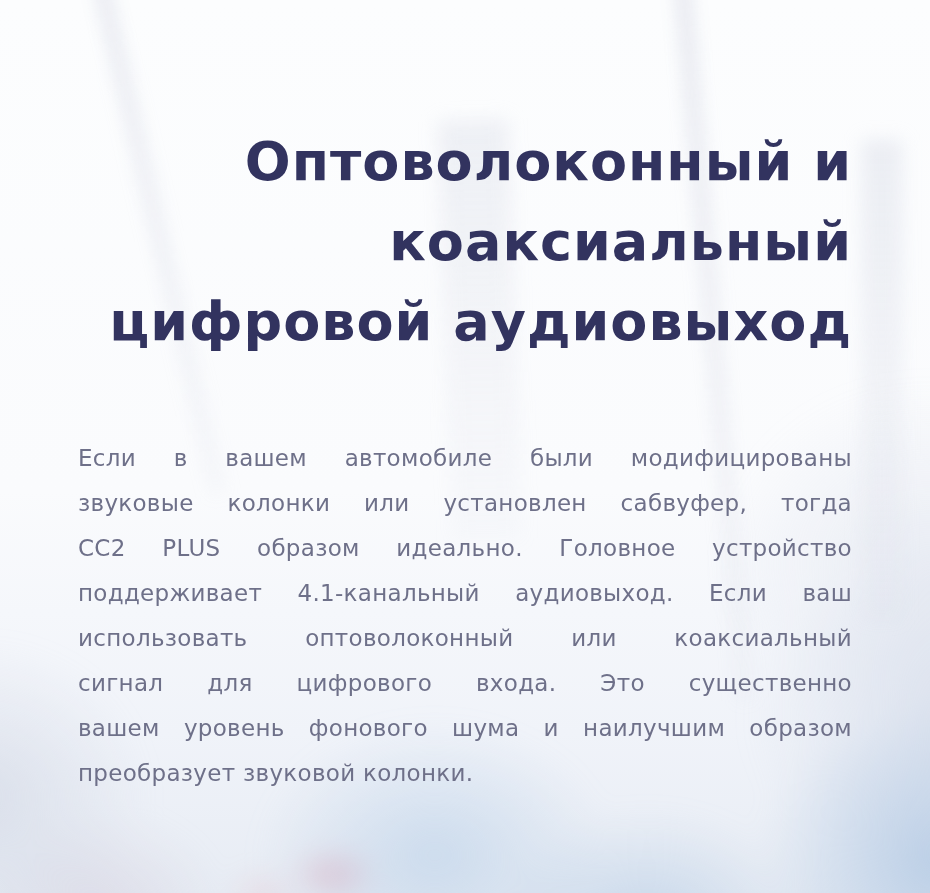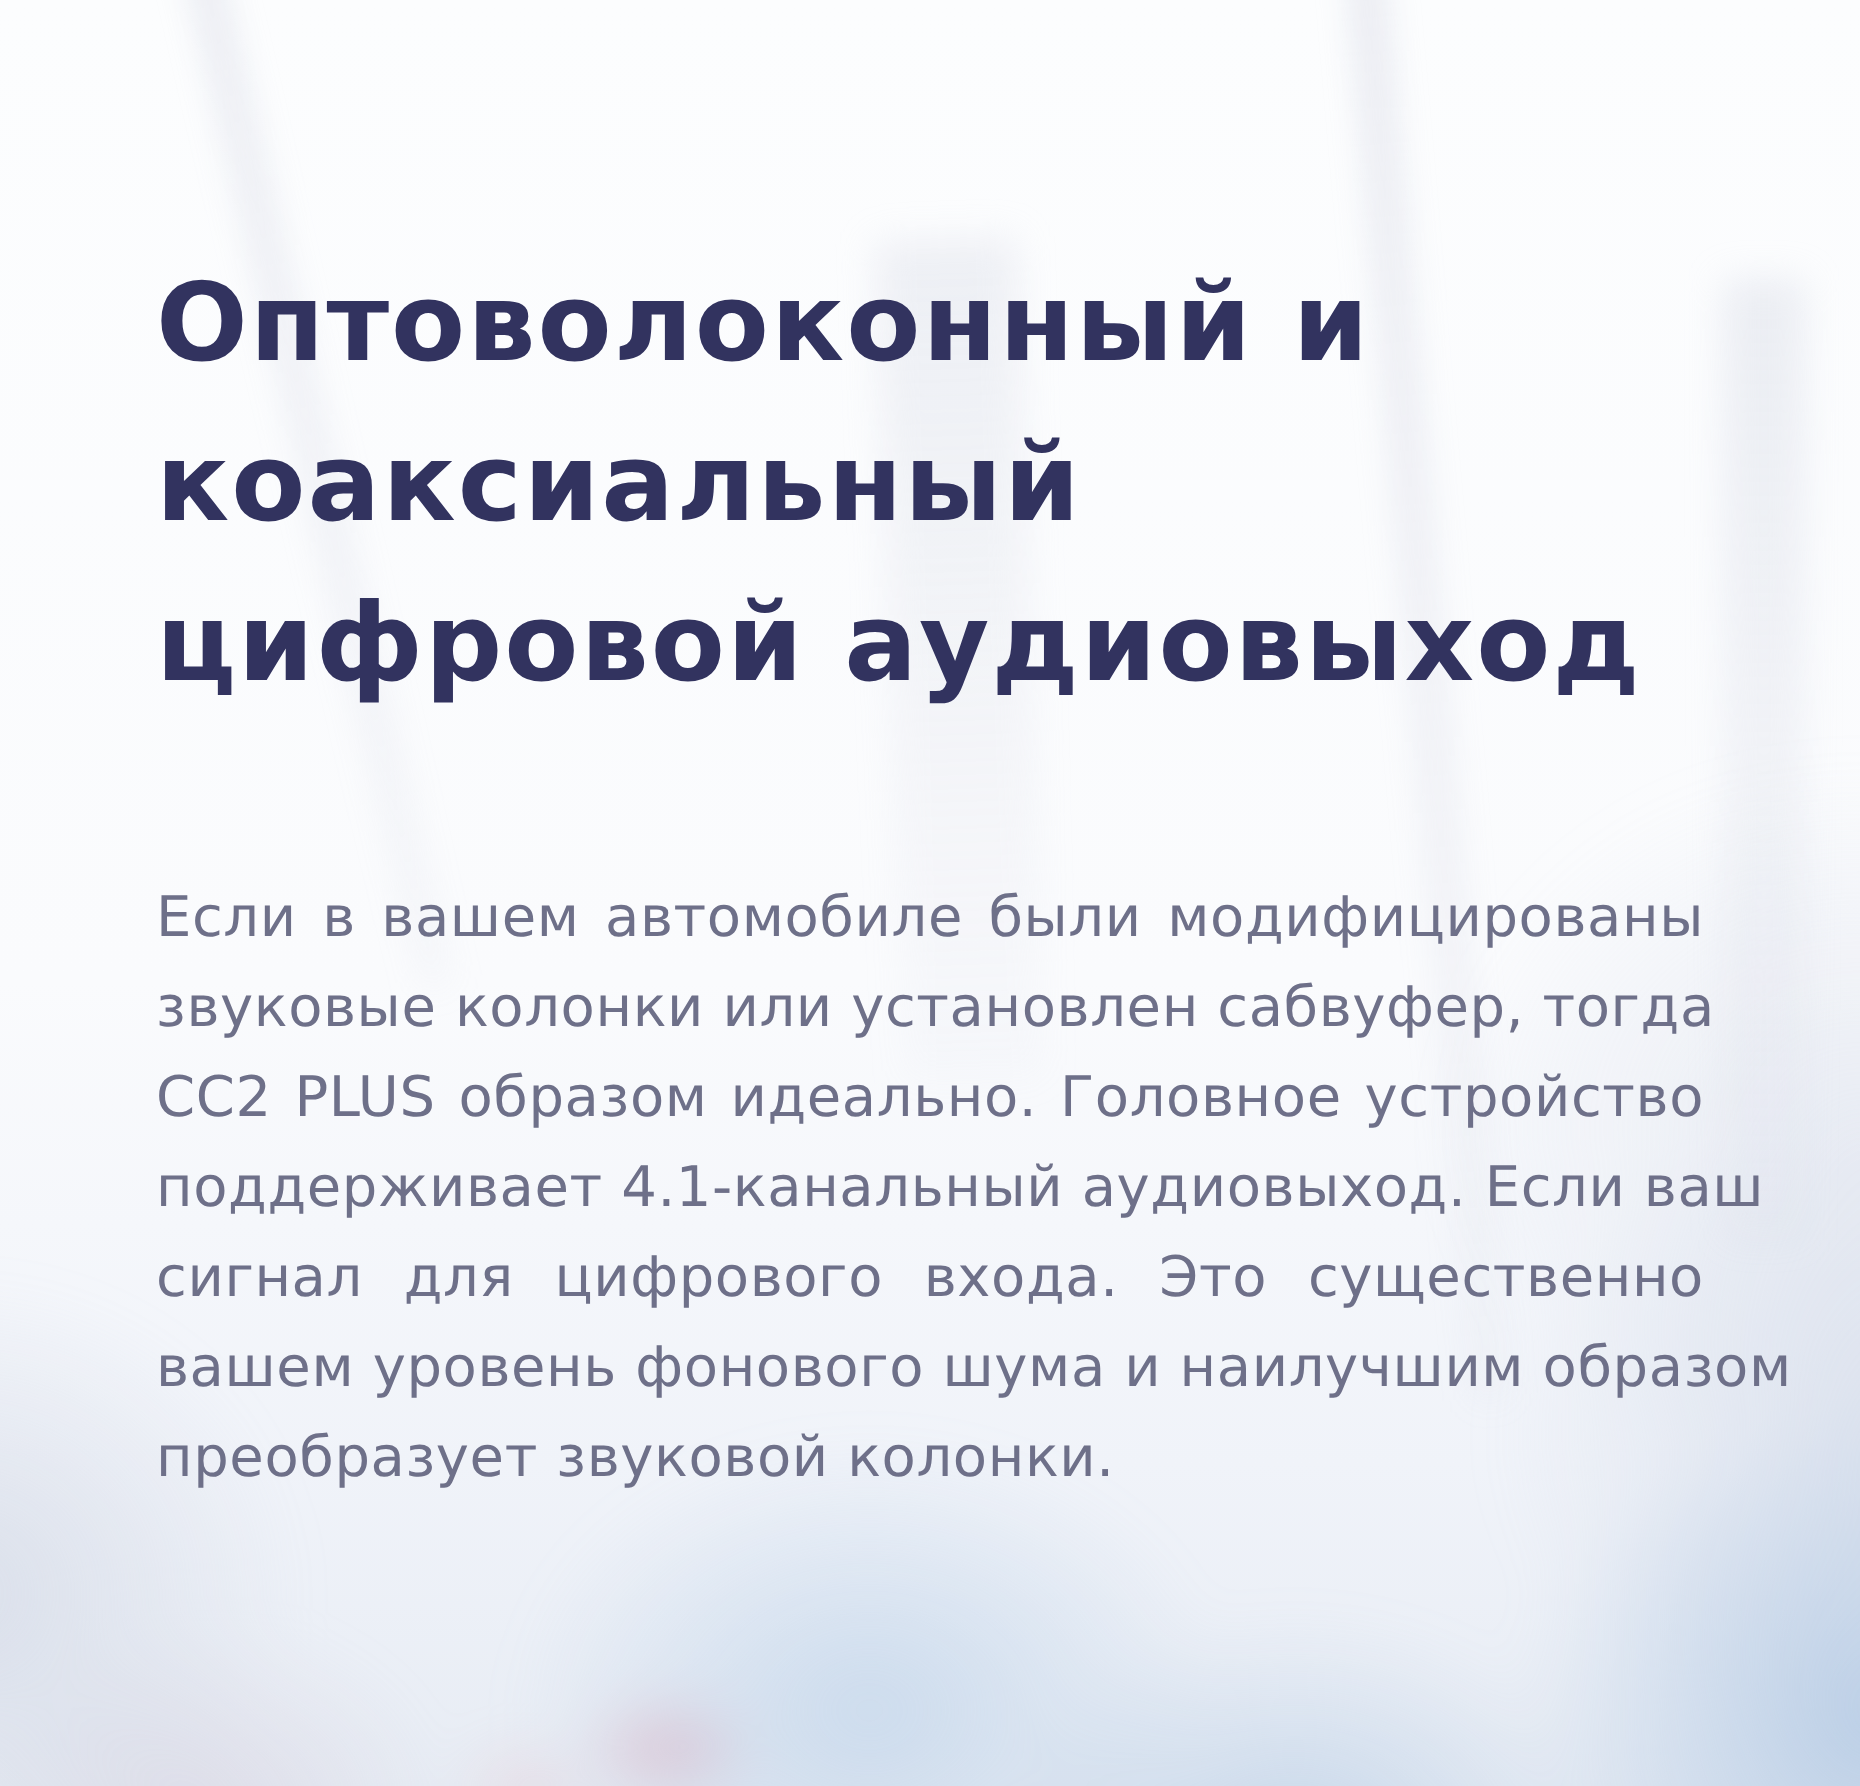--- a/index.html
+++ b/index.html
@@ -45,35 +45,35 @@
               background: linear-gradient(180deg, rgba(205, 209, 224, 0.30), rgba(205, 209, 224, 0.06)); }
   .streak-d { left: 862px; top: 140px; width: 40px; height: 480px;
               background: linear-gradient(180deg, rgba(205, 210, 224, 0.35), rgba(205, 210, 224, 0.08)); }
   
   .content {
     position: relative;
     padding: 0 78px;
   }
   .heading {
     margin-top: 122px;
-    text-align: left;
+    text-align: right;
   }
   .heading-line {
     font-size: 54px;
     font-weight: 700;
     line-height: 80px;
     letter-spacing: 1px;
     color: #32335f;
     white-space: nowrap;
   }
   .body-text {
     margin-top: 74px;
   }
   .body-line {
-    font-size: 28px;
+    font-size: 23px;
     line-height: 45px;
     letter-spacing: 0.3px;
     color: #6e7089;
     text-align: justify;
     text-align-last: justify;
     white-space: nowrap;
   }
   .body-line.last {
     text-align-last: left;
   }
@@ -95,19 +95,20 @@
       <div class="heading-line">Оптоволоконный и</div>
       <div class="heading-line">коаксиальный</div>
       <div class="heading-line">цифровой аудиовыход</div>
     </div>
 
     <div class="body-text">
       <div class="body-line">Если в вашем автомобиле были модифицированы</div>
       <div class="body-line">звуковые колонки или установлен сабвуфер, тогда</div>
       <div class="body-line">CC2 PLUS образом идеально. Головное устройство</div>
       <div class="body-line">поддерживает 4.1-канальный аудиовыход. Если ваш</div>
+      <div class="body-line">использовать оптоволоконный или коаксиальный</div>
       <div class="body-line">сигнал для цифрового входа. Это существенно</div>
       <div class="body-line">вашем уровень фонового шума и наилучшим образом</div>
       <div class="body-line last">преобразует звуковой колонки.</div>
     </div>
 
   </div>
 </div>
 
 </body></html>

